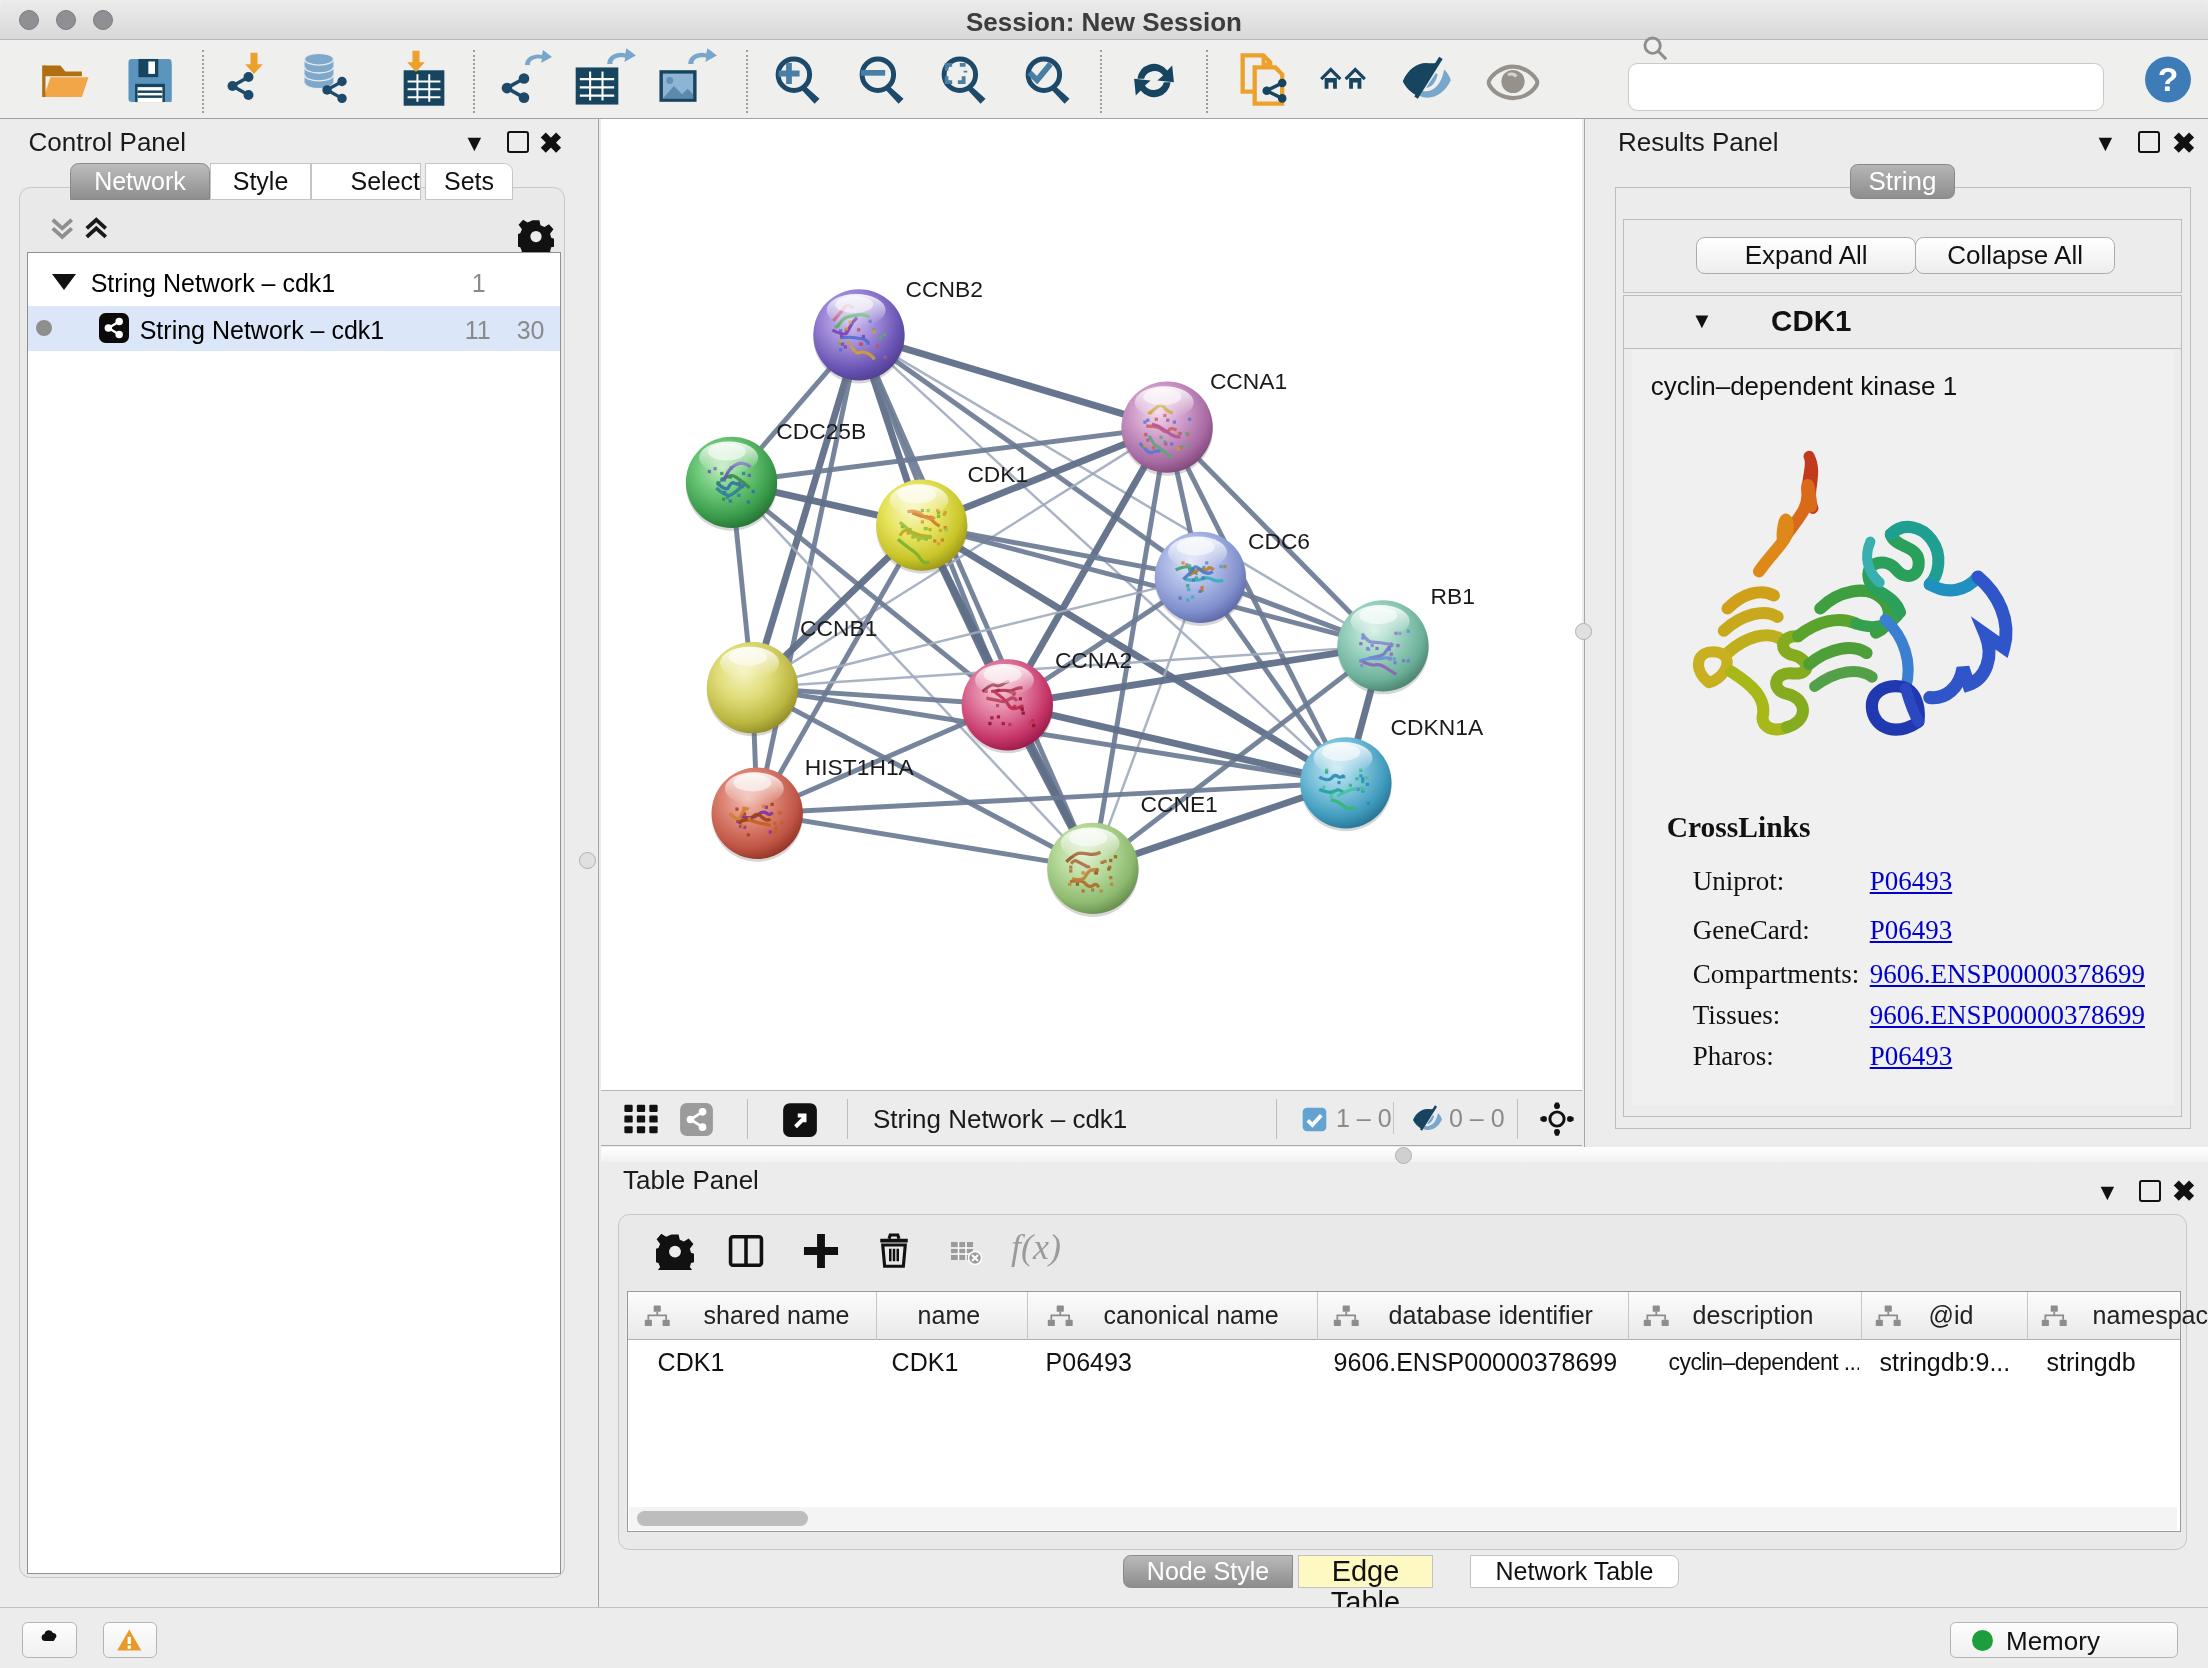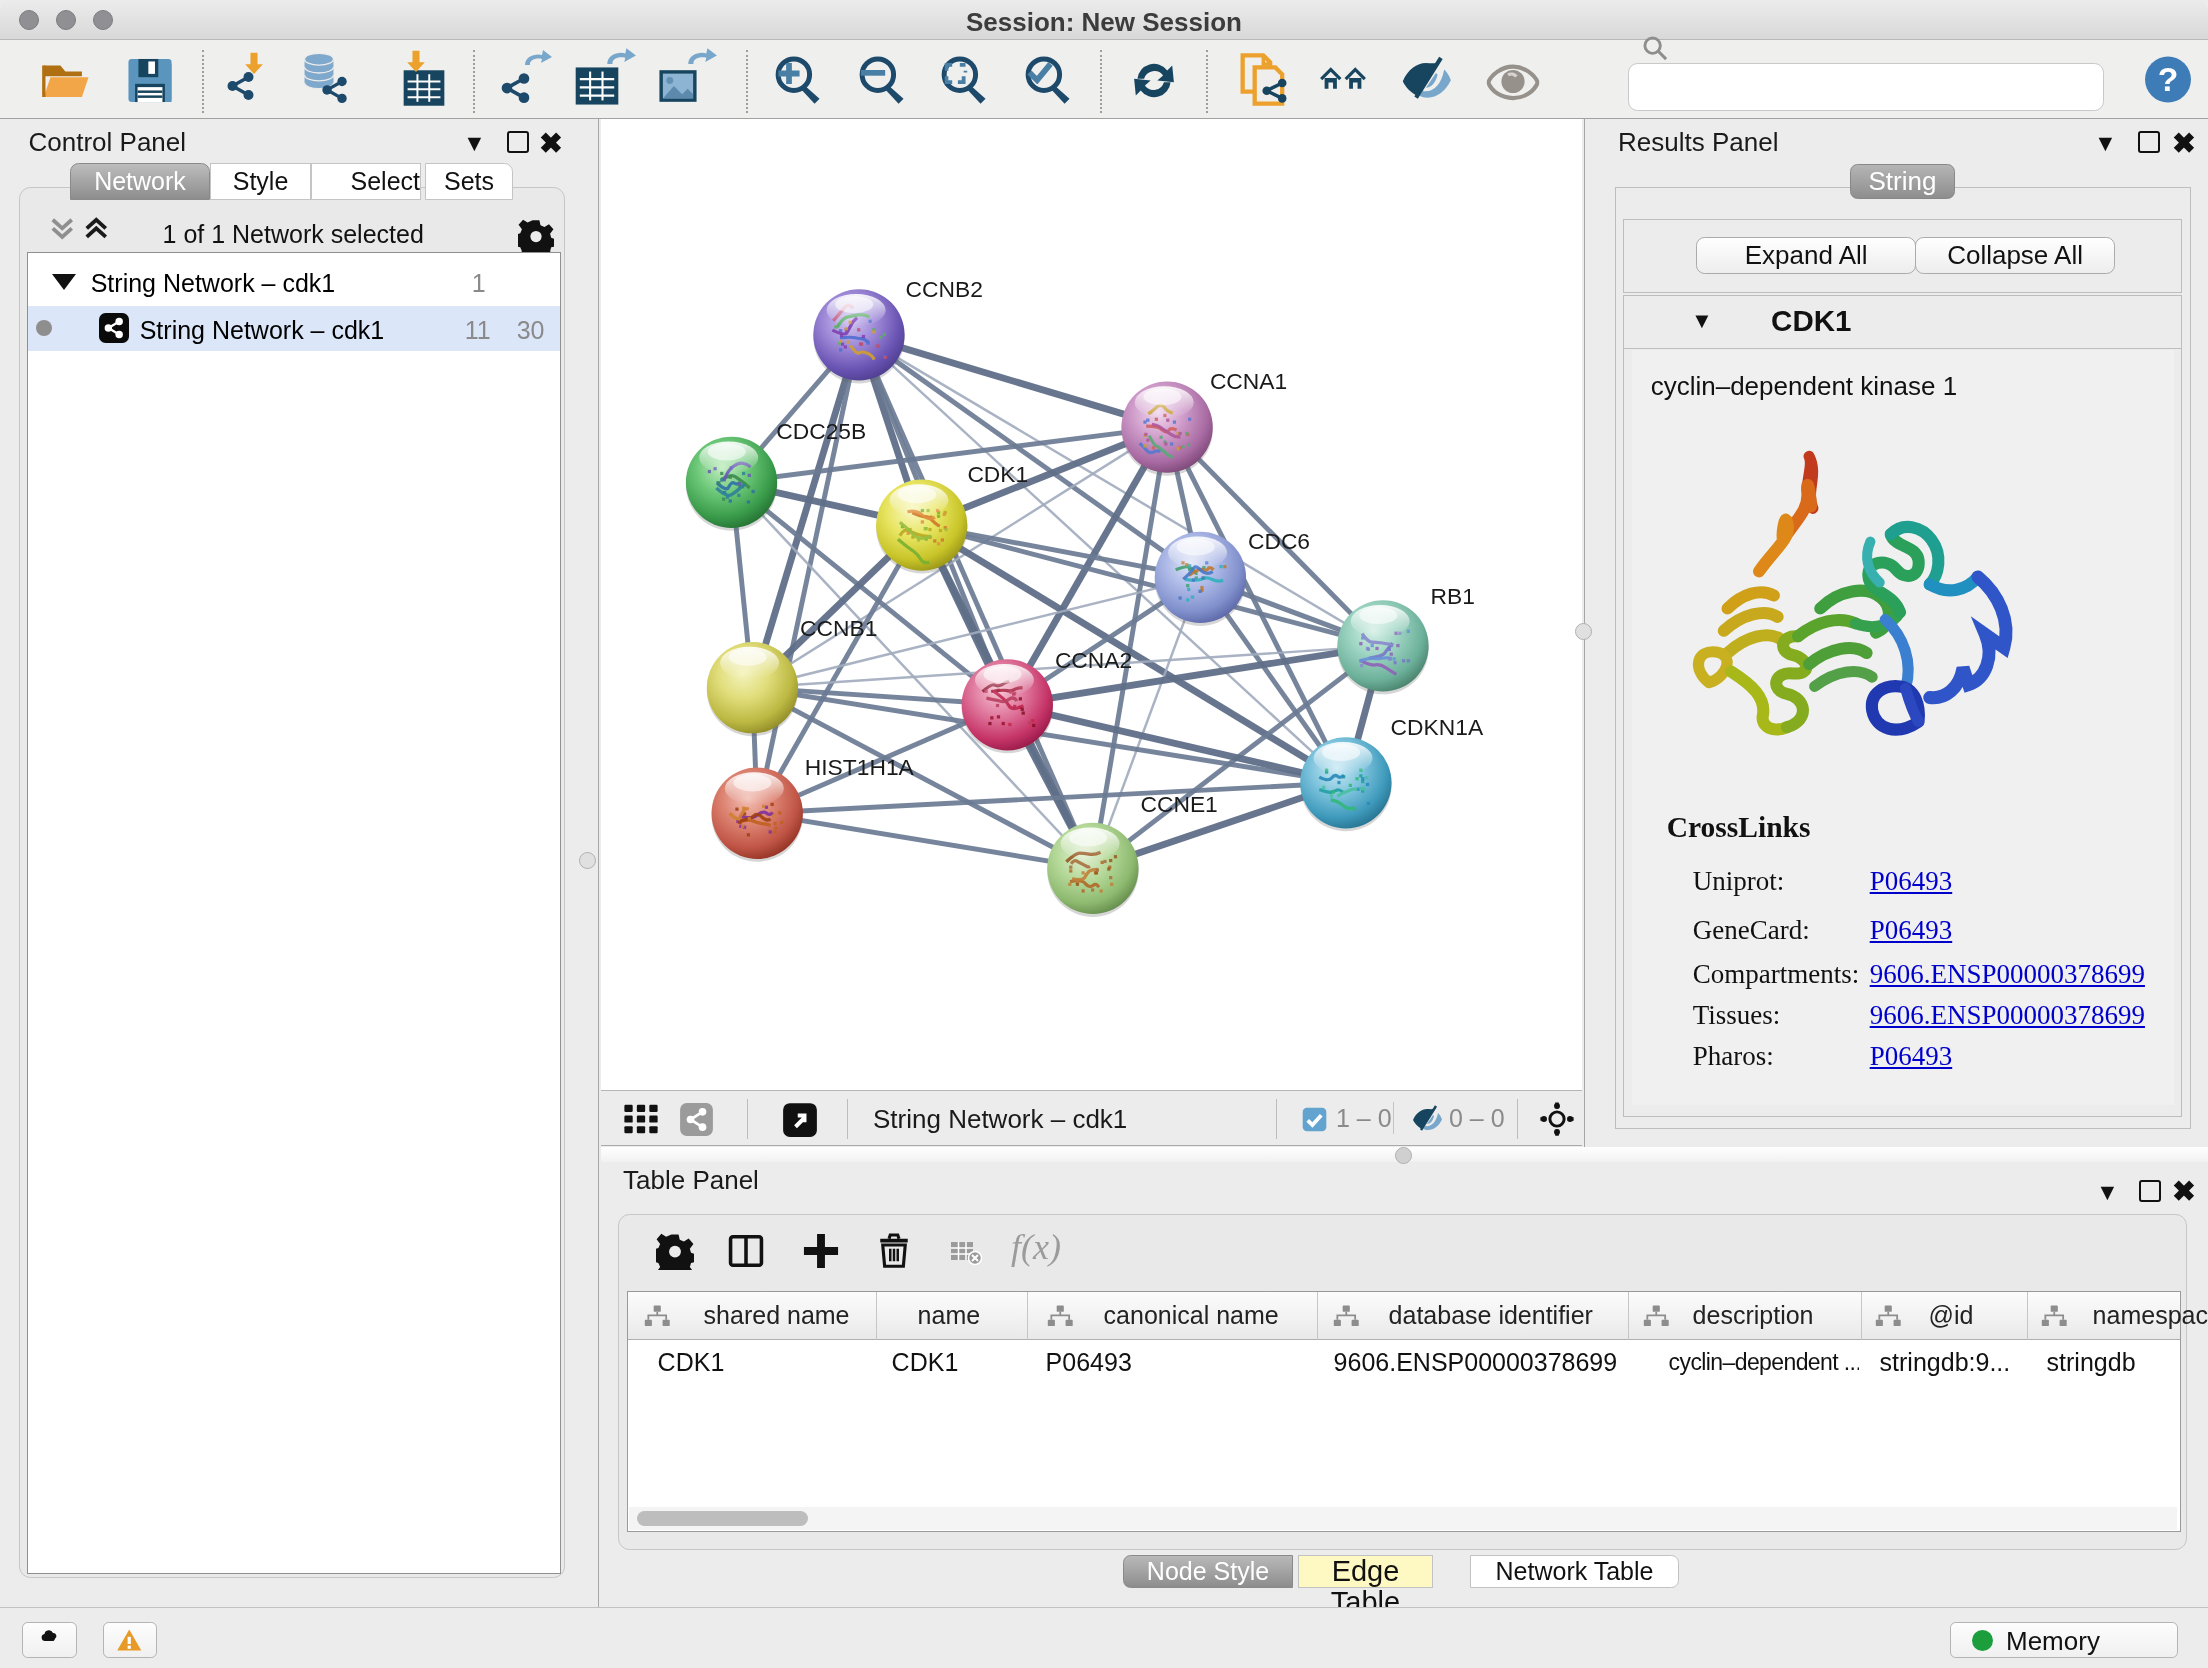--- a/index.html
+++ b/index.html
@@ -354,21 +354,20 @@
   <div class="tab" style="left:311px; width:110px; border-radius:0;text-align:right;">Select</div>
   <div class="tab" style="left:425px; width:88px;  border-radius:0 8.6px 0 0;">Sets</div>
   <div id="cbox" class="abs">
     <div id="cbar" class="abs">
       <svg class="abs" style="left:21px; top:5.7px; width:28.5px; height:28.5px;" viewBox="0 0 30 30">
           <path d="M5 5 15 14 25 5 M5 14 15 23 25 14" stroke="#8f8f8f" stroke-width="4" fill="none"></path>
         </svg>
       <svg class="abs" style="left:55px; top:5.7px; width:28.5px; height:28.5px;" viewBox="0 0 30 30">
           <path d="M5 14 15 5 25 14 M5 23 15 14 25 23" stroke="#1a1a1a" stroke-width="4" fill="none"></path>
         </svg>
-      <div class="abs" style="left:0; top:10.5px; width:533px; text-align:center; font-size:25px; color:#111;">1 of 1 Network selected</div>
       <svg class="abs" style="left:491px; top:8.6px; width:36px; height:36px;" viewBox="0 0 38 38" width="36" height="36">
           <use href="#s-gear"></use>
         </svg>
     </div>
     <div id="clist" class="abs">
       <div class="crow" style="top:5.7px; height:48px;">
         <span class="abs" style="left:24px; top:15px; width:0; height:0; border-left:12.4px solid transparent; border-right:12.4px solid transparent; border-top:16px solid #111;"></span>
         <span class="abs" style="left:63px; top:10.5px;">String Network – cdk1</span>
         <span class="abs" style="left:444px; top:10.5px; color:#8a8a8a;">1</span>
       </div>

